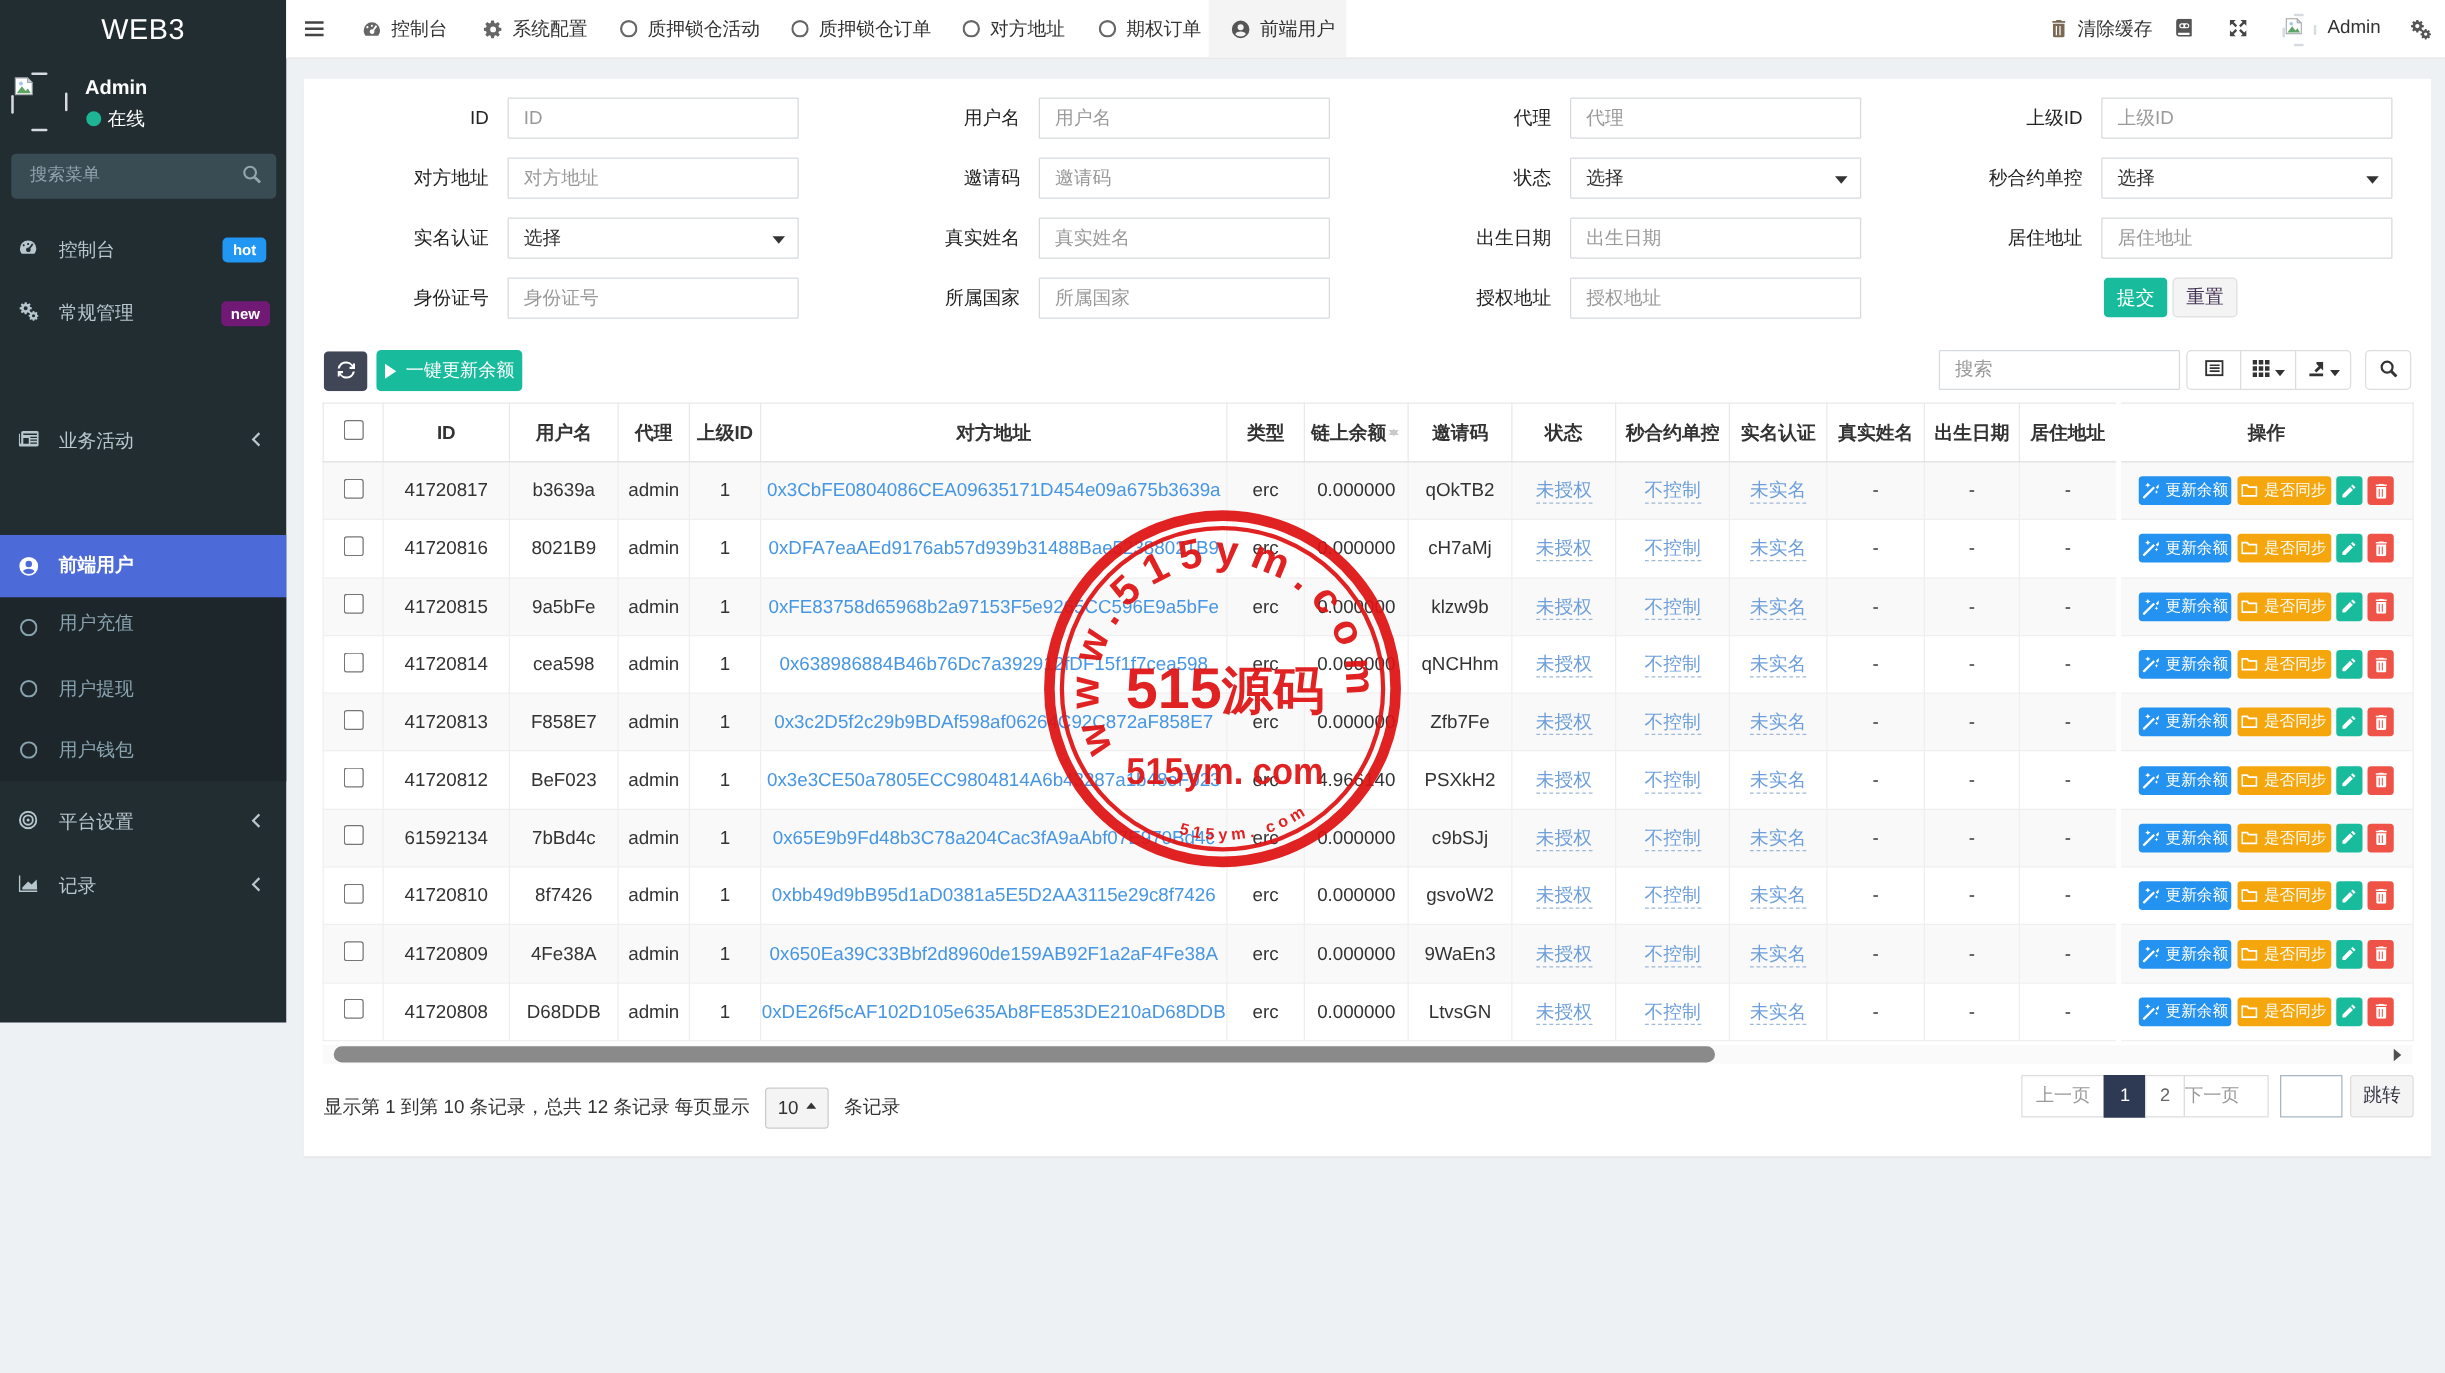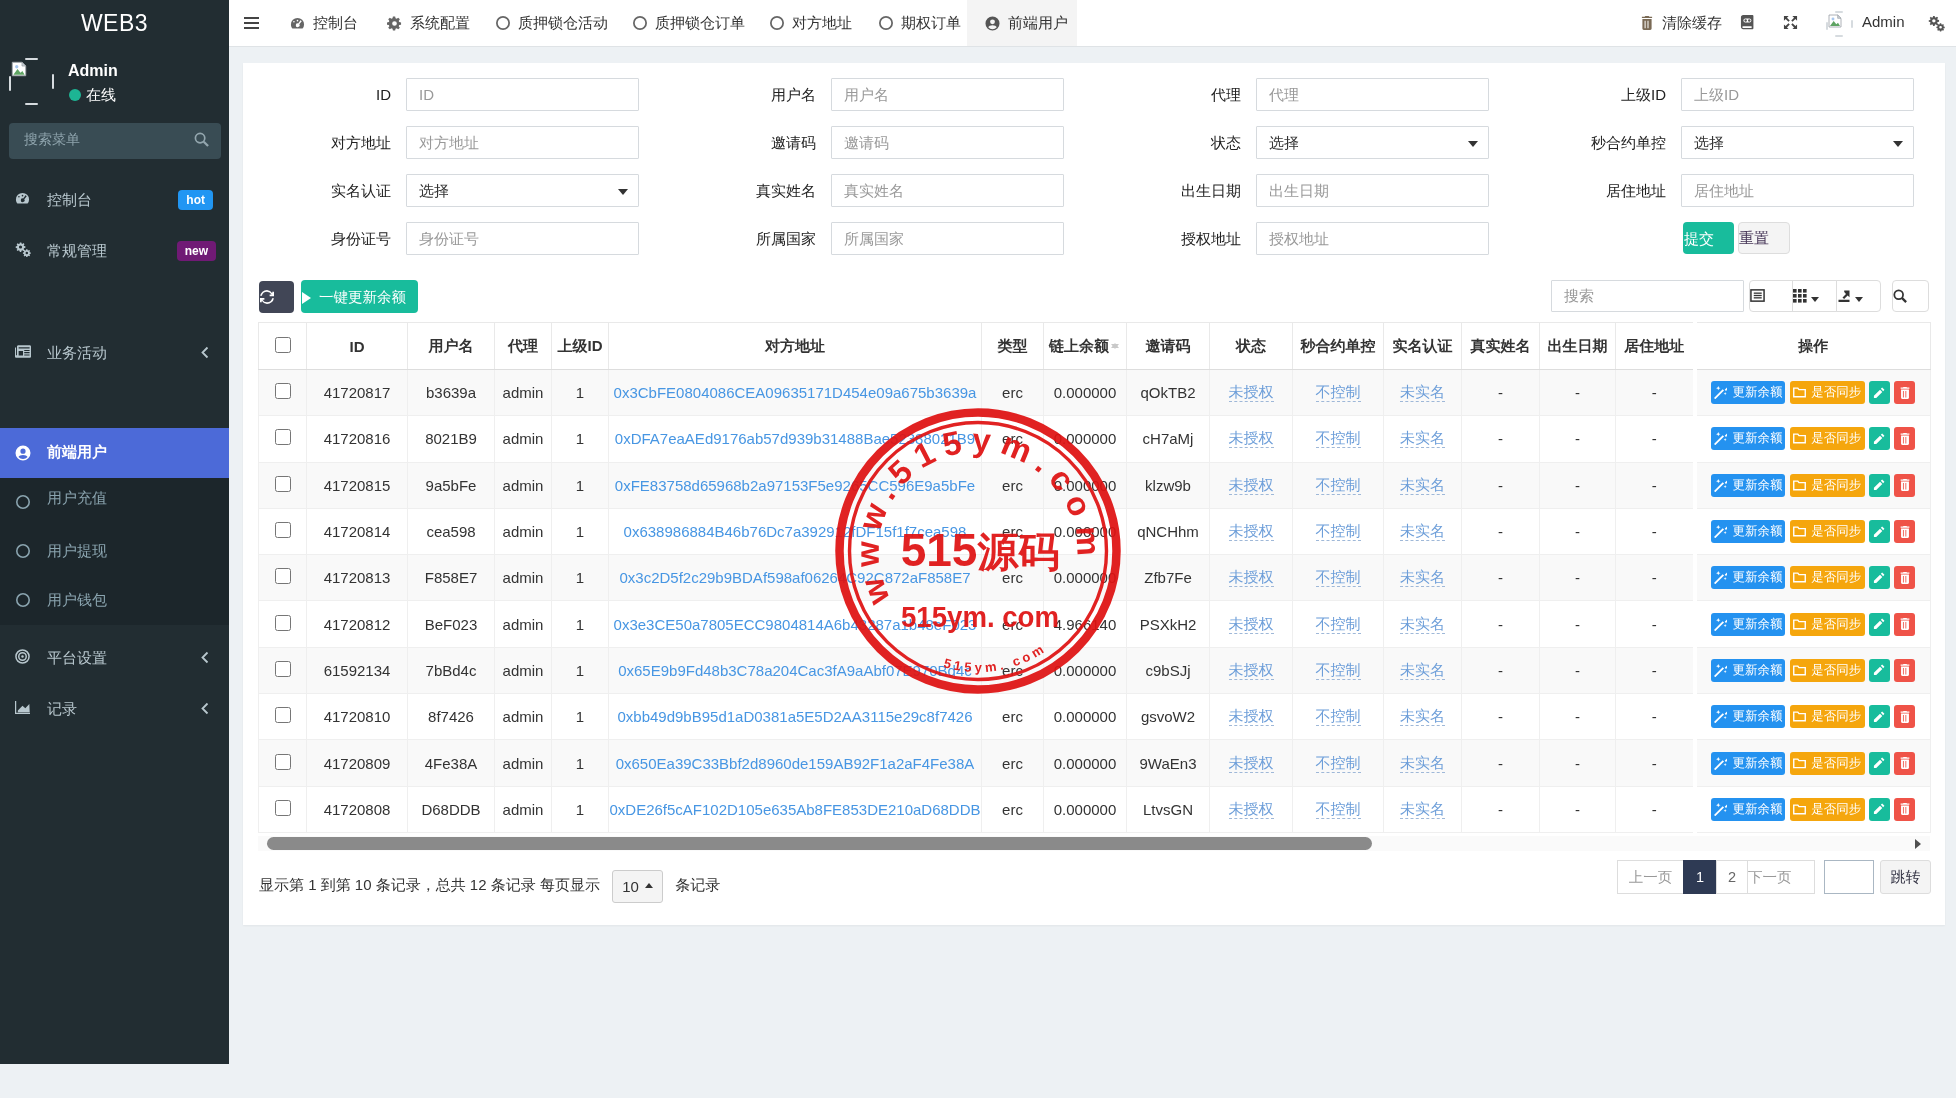--- a/index.html
+++ b/index.html
@@ -1,35 +1,35 @@
 <!DOCTYPE html>
 <html><head><meta charset="utf-8"><title>WEB3</title>
 <style>
 *{box-sizing:border-box;margin:0;padding:0}
 html,body{width:1956px;height:1098px;overflow:hidden}
 body{font-family:"Liberation Sans",sans-serif;background:#edf1f4;position:relative;font-size:15px;color:#333}
 .abs{position:absolute}
 
-#sidebar{position:absolute;left:0;top:0;width:229px;height:1064px;background:#222d32}
+#sidebar{position:absolute;left:0;top:0;width:229px;height:818px;background:#222d32}
 #logo{position:absolute;left:0;top:0;width:229px;height:46px;color:#fff;font-size:23px;text-align:center;line-height:46px;letter-spacing:.5px}
 .mitem{position:absolute;left:0;width:229px;height:51px;color:#b8c7ce;font-size:15px}
 .mitem .mic{position:absolute;left:15px;top:50%;transform:translateY(-50%)}
 .mitem .mtx{position:absolute;left:47px;top:50%;transform:translateY(-50%)}
 .mitem .mch{position:absolute;right:20px;top:50%;transform:translateY(-50%)}
 .badge{position:absolute;top:50%;transform:translateY(-50%);font-size:12px;font-weight:bold;color:#fff;border-radius:4px;padding:3px 8px}
 
 #nav{position:absolute;left:229px;top:0;width:1727px;height:47px;background:#fff;border-bottom:1px solid #dfe3e6}
 .ntab{position:absolute;top:0;height:46px;display:flex;align-items:center;gap:8px;color:#333;font-size:15px}
 
 #card{position:absolute;left:243px;top:63px;width:1702px;height:862px;background:#fff;box-shadow:0 1px 2px rgba(0,0,0,.05)}
 .flabel{position:absolute;width:160px;text-align:right;font-size:15px;color:#222;line-height:33px}
 .finput{position:absolute;width:233px;height:33px;border:1px solid #d6dade;background:#fff;font-size:15px;color:#999;line-height:31px;padding-left:12px;border-radius:1px}
 .fsel{position:absolute;width:233px;height:33px;border:1px solid #d6dade;background:#fff;font-size:15px;color:#333;line-height:31px;padding-left:12px;border-radius:1px}
 .fsel:after{content:"";position:absolute;right:10px;top:14px;border:5px solid transparent;border-top:6px solid #333}
-.btn{display:inline-block;text-align:left;border-radius:4px;font-size:15px;border:1px solid transparent}
+.btn{display:inline-block;text-align:center;border-radius:4px;font-size:15px;border:1px solid transparent}
 
 table{border-collapse:collapse;table-layout:fixed}
 th{font-weight:bold;font-size:15px;border:1px solid #e9e9e9;border-bottom:1px solid #ddd;height:47px;background:#fff;padding:0;text-align:center}
 td{font-size:15px;border:1px solid #efefef;height:46.3px;padding:0;text-align:center;color:#333}
 tr.odd td{background:#f9f9f9}
 a.addr{color:#4796e3;text-decoration:none}
 a.st{color:#6d9ed9;text-decoration:none;border-bottom:1px dashed #9fb8d8;padding-bottom:1px}
 .abtn{display:inline-flex;align-items:center;justify-content:center;gap:5px;height:23px;border-radius:3px;color:#fff;font-size:12.5px;vertical-align:middle}
 </style></head><body>
 

